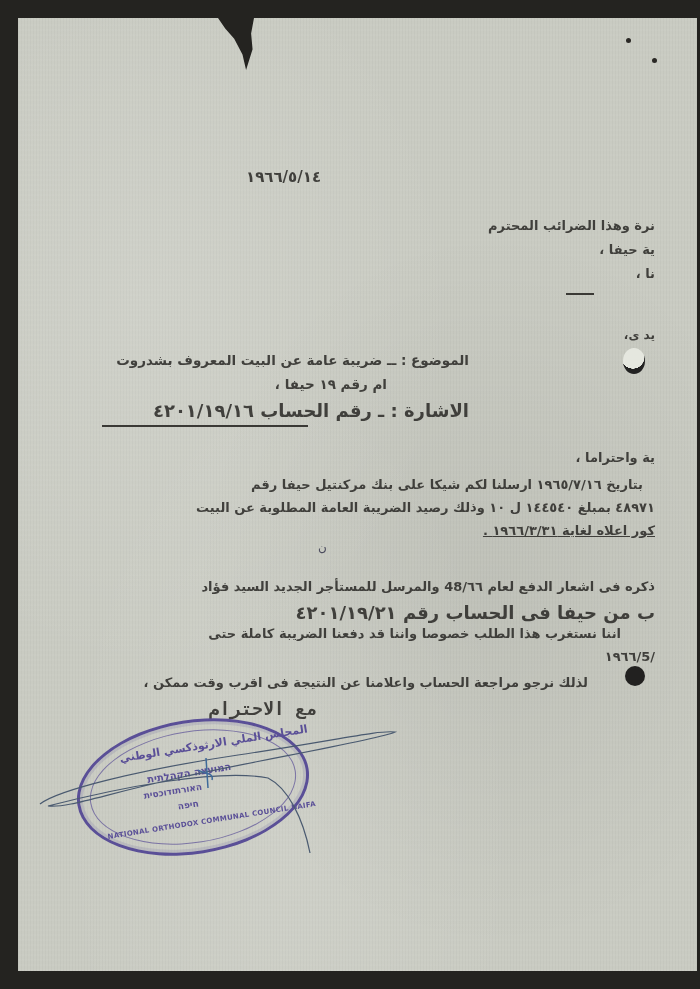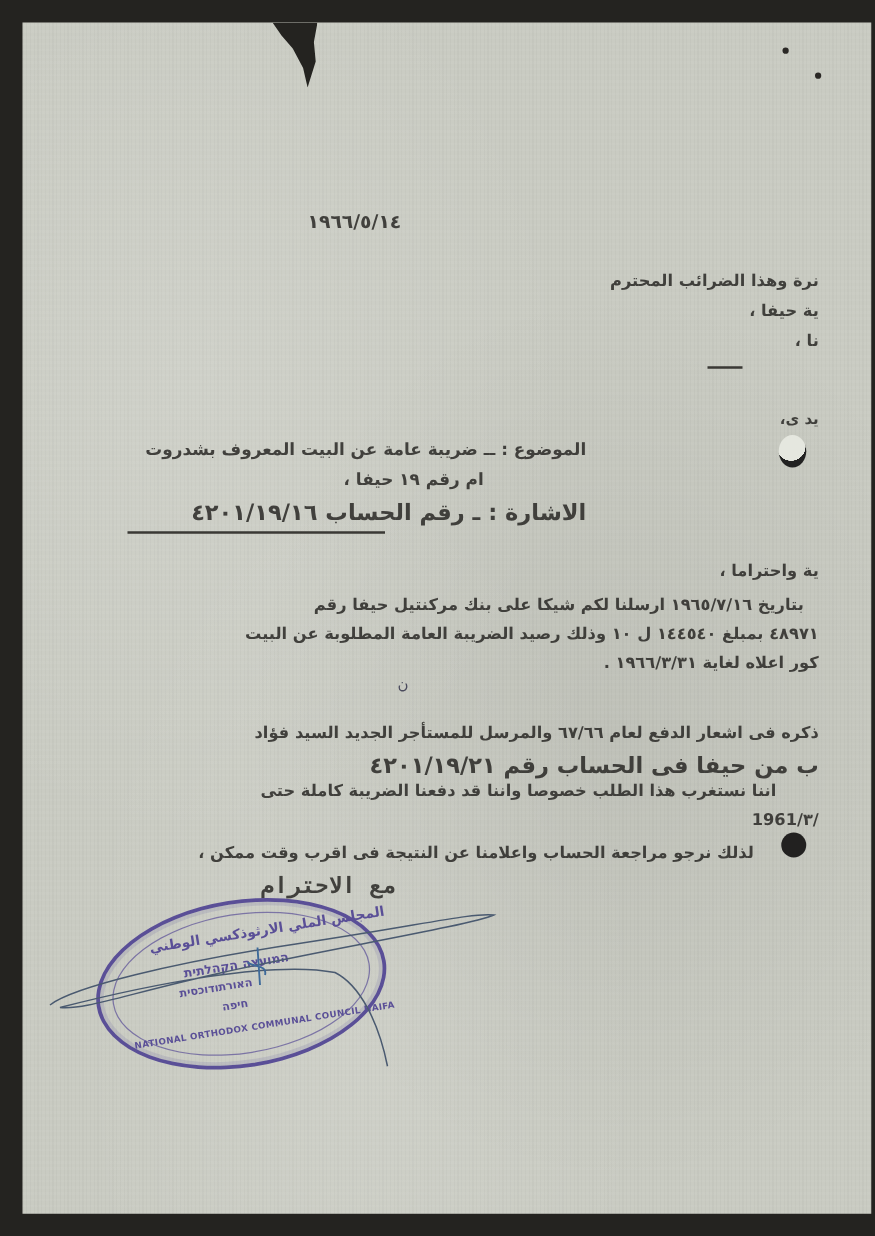--- a/index.html
+++ b/index.html
@@ -81,30 +81,30 @@
 
   <div class="ink" style="right:228px;top:334px;font-size:13.5px;">الموضوع : ــ ضريبة عامة عن البيت المعروف بشدروت</div>
   <div class="ink" style="right:310px;top:358px;font-size:13.5px;">ام رقم ١٩ حيفا ،</div>
   <div class="ink" style="right:228px;top:382px;font-size:18px;">الاشارة : ـ رقم الحساب ٤٢٠١/١٩/١٦</div>
   <div class="rule" style="left:84px;top:407px;width:206px;"></div>
 
   <div class="ink addr" style="top:432px;">ية واحتراما ،</div>
 
   <div class="ink" style="right:54px;top:459px;font-size:13px;">بتاريخ ١٩٦٥/٧/١٦ ارسلنا لكم شيكا على بنك مركنتيل حيفا رقم</div>
   <div class="ink" style="right:42px;top:482px;font-size:13px;">٤٨٩٧١ بمبلغ ١٤٤٥٤٠ ل ١٠ وذلك رصيد الضريبة العامة المطلوبة عن البيت</div>
-  <div class="ink" style="right:42px;top:505px;font-size:13px;">كور اعلاه لغاية ١٩٦٦/٣/٣١ .</div>
+  <div class="ink" style="right:42px;top:505px;font-size:13px;text-decoration:underline;">كور اعلاه لغاية ١٩٦٦/٣/٣١ .</div>
 
   <div class="ink" style="left:300px;top:522px;font-size:12px;font-weight:normal;color:#3a3a50;">ن</div>
-  <div class="ink" style="right:42px;top:561px;font-size:13px;">ذكره فى اشعار الدفع لعام ٦٧/٦٦ والمرسل للمستأجر الجديد السيد فؤاد</div>
+  <div class="ink" style="right:42px;top:561px;font-size:13px;">ذكره فى اشعار الدفع لعام 48/٦٦ والمرسل للمستأجر الجديد السيد فؤاد</div>
   <div class="ink" style="right:42px;top:584px;font-size:18px;">ب من حيفا فى الحساب رقم ٤٢٠١/١٩/٢١</div>
 
   <div class="ink" style="right:76px;top:608px;font-size:13px;">اننا نستغرب هذا الطلب خصوصا واننا قد دفعنا الضريبة كاملة حتى</div>
-  <div class="ink" style="right:42px;top:631px;font-size:13px;direction:ltr;">1961/٣/</div>
+  <div class="ink" style="right:42px;top:631px;font-size:13px;direction:ltr;">١٩٦٦/5/</div>
 
-  <div class="ink" style="right:94px;top:657px;font-size:13px;">لذلك نرجو مراجعة الحساب واعلامنا عن النتيجة فى اقرب وقت ممكن ،</div>
+  <div class="ink" style="right:109px;top:657px;font-size:13px;">لذلك نرجو مراجعة الحساب واعلامنا عن النتيجة فى اقرب وقت ممكن ،</div>
   <div class="ink" style="right:380px;top:680px;font-size:18px;font-family:Liberation Mono, monospace;">مع الاحترام</div>
 
   <div class="hole" style="left:605px;top:330px;width:22px;height:26px;background:radial-gradient(circle at 45% 35%, #e5e7df 55%, #222 56%);"></div>
   <div class="hole" style="left:607px;top:648px;width:20px;height:20px;background:#222120;"></div>
 
   <div class="stamp">
     <div class="stamp-inner"></div>
     <div class="stamp-text" style="left:46px;top:18px;font-size:11px;direction:rtl;">المجلس الملي الارثوذكسي الوطني</div>
     <div class="stamp-text" style="left:70px;top:44px;font-size:10px;direction:rtl;">המועצה הקהלתית</div>
     <div class="stamp-text" style="left:64px;top:60px;font-size:9px;direction:rtl;">האורתודוכסית</div>

